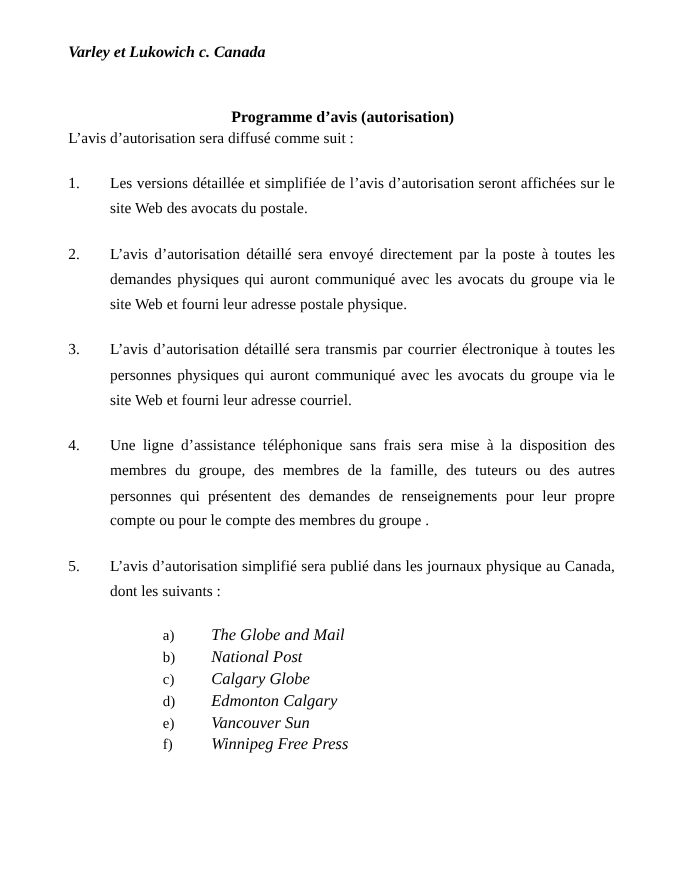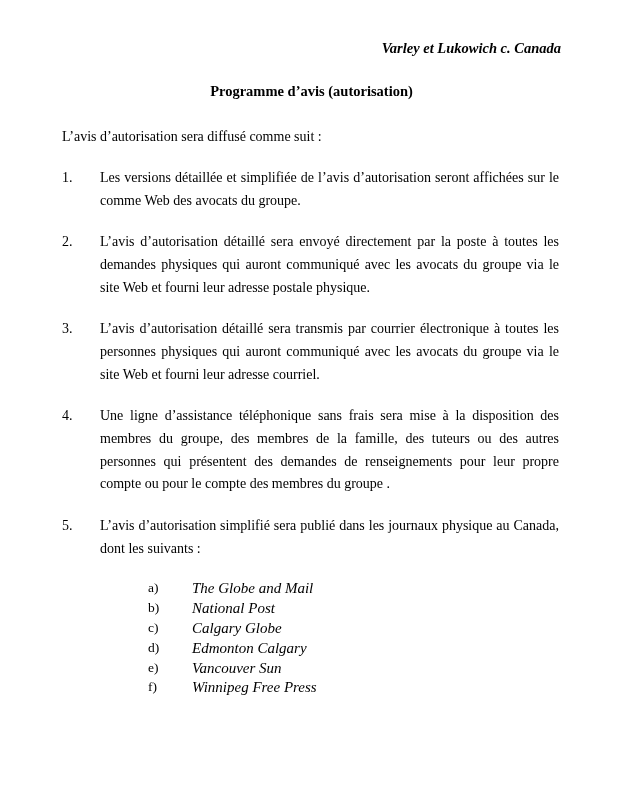--- a/index.html
+++ b/index.html
@@ -22,34 +22,33 @@
     padding: 0 62px;
   }
   .annex-title {
     text-align: center;
     font-weight: bold;
     font-size: 15px;
     letter-spacing: 0.6px;
     margin-top: 112px;
   }
   .case-name {
-    text-align: right;
+    text-align: left;
     font-weight: bold;
     font-style: italic;
     font-size: 14.5px;
     margin-top: 40px;
   }
   .program-title {
     text-align: center;
     font-weight: bold;
     font-size: 14.5px;
-    margin-top: 26px;
+    margin-top: 42px;
   }
   .intro {
-    margin-top: 26px;
     font-size: 14px;
     line-height: 1.5;
   }
   .numbered-list {
     margin-top: 20px;
   }
   .num-item {
     display: flex;
     margin-bottom: 19px;
   }
@@ -93,21 +92,21 @@
   <div class="case-name">Varley et Lukowich c. Canada</div>
 
   <div class="program-title">Programme d’avis (autorisation)</div>
 
   <div class="intro">L’avis d’autorisation sera diffusé comme suit :</div>
 
   <div class="numbered-list">
 
     <div class="num-item">
       <div class="num-marker">1.</div>
-      <div class="num-text">Les versions détaillée et simplifiée de l’avis d’autorisation seront affichées sur le comme Web des avocats du groupe.</div>
+      <div class="num-text">Les versions détaillée et simplifiée de l’avis d’autorisation seront affichées sur le site Web des avocats du postale.</div>
     </div>
 
     <div class="num-item">
       <div class="num-marker">2.</div>
       <div class="num-text">L’avis d’autorisation détaillé sera envoyé directement par la poste à toutes les demandes physiques qui auront communiqué avec les avocats du groupe via le site Web et fourni leur adresse postale physique.</div>
     </div>
 
     <div class="num-item">
       <div class="num-marker">3.</div>
       <div class="num-text">L’avis d’autorisation détaillé sera transmis par courrier électronique à toutes les personnes physiques qui auront communiqué avec les avocats du groupe via le site Web et fourni leur adresse courriel.</div>

